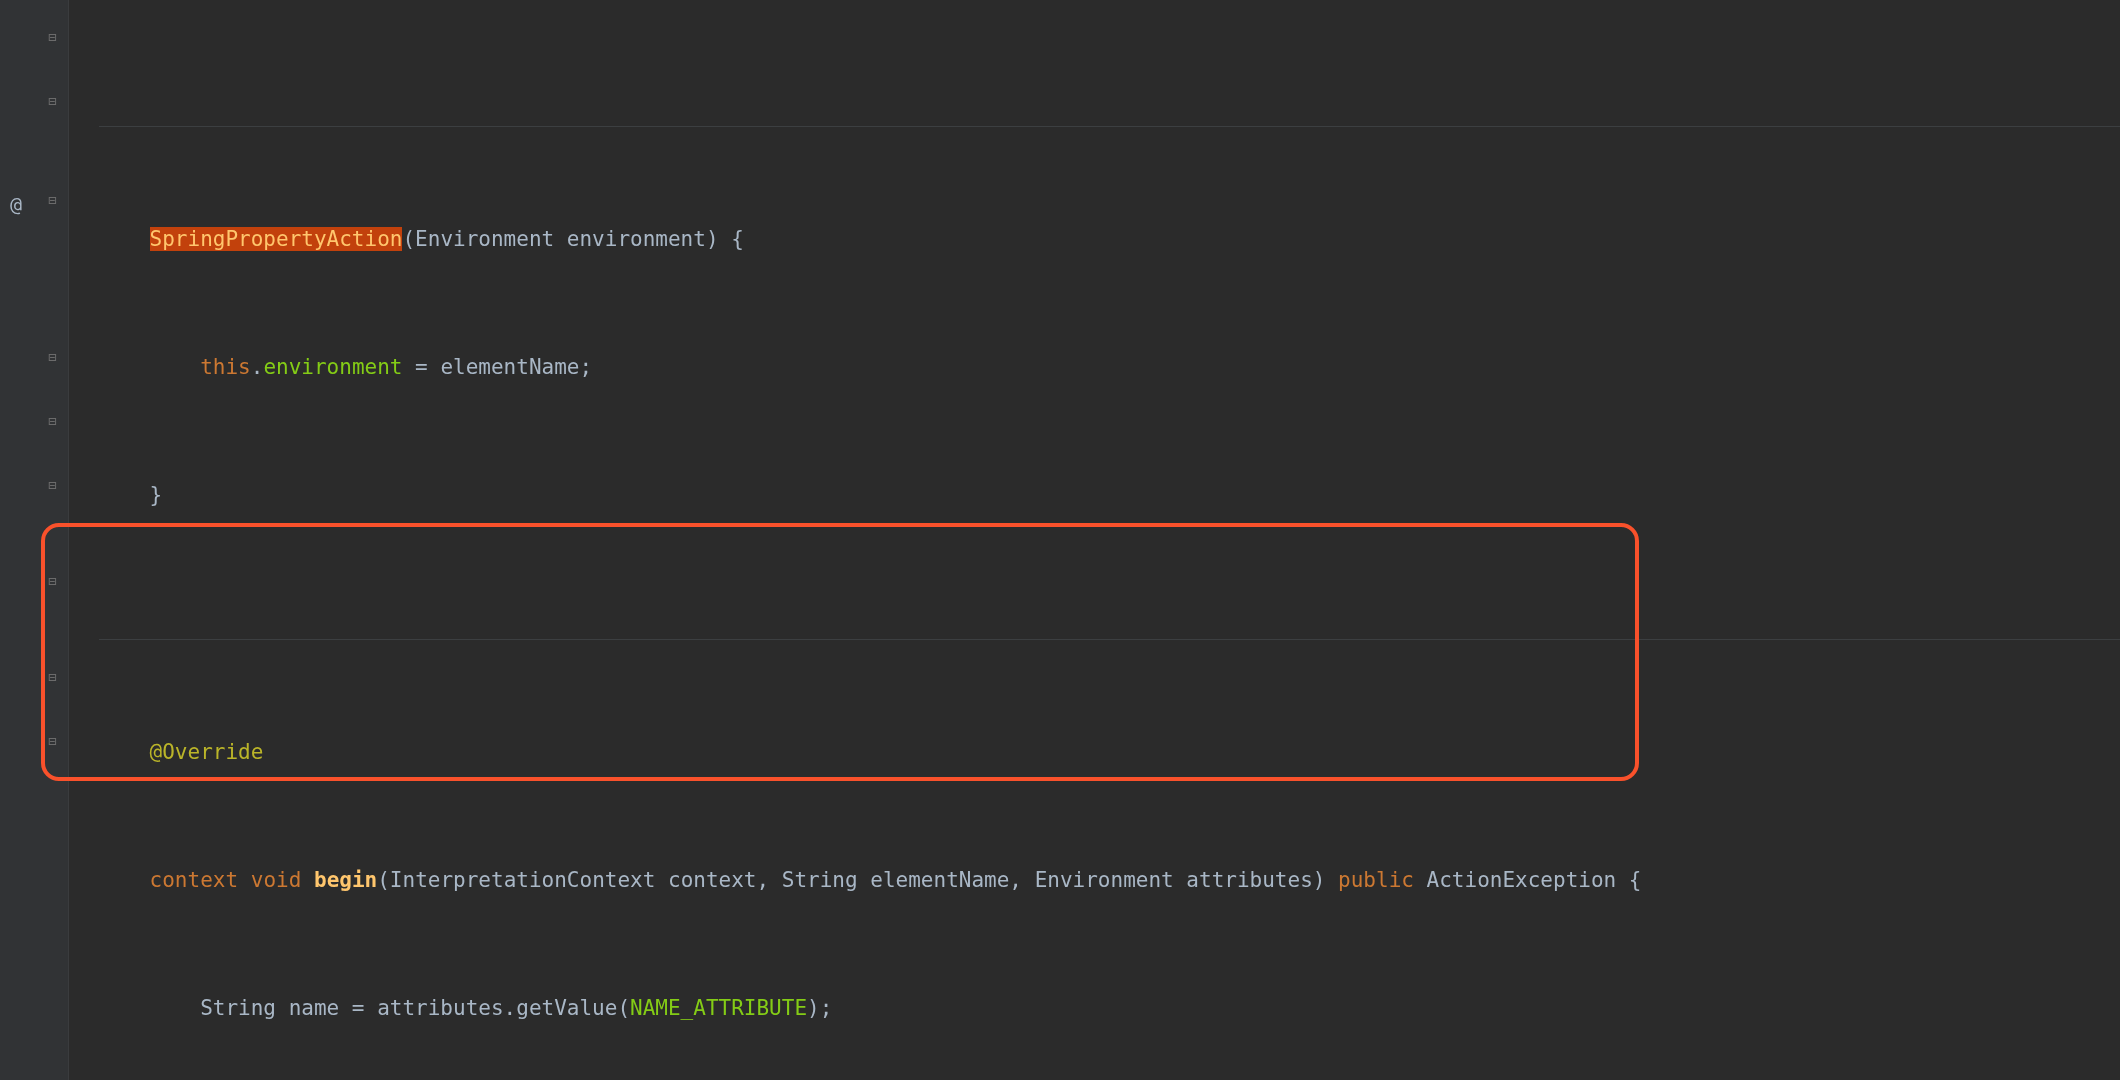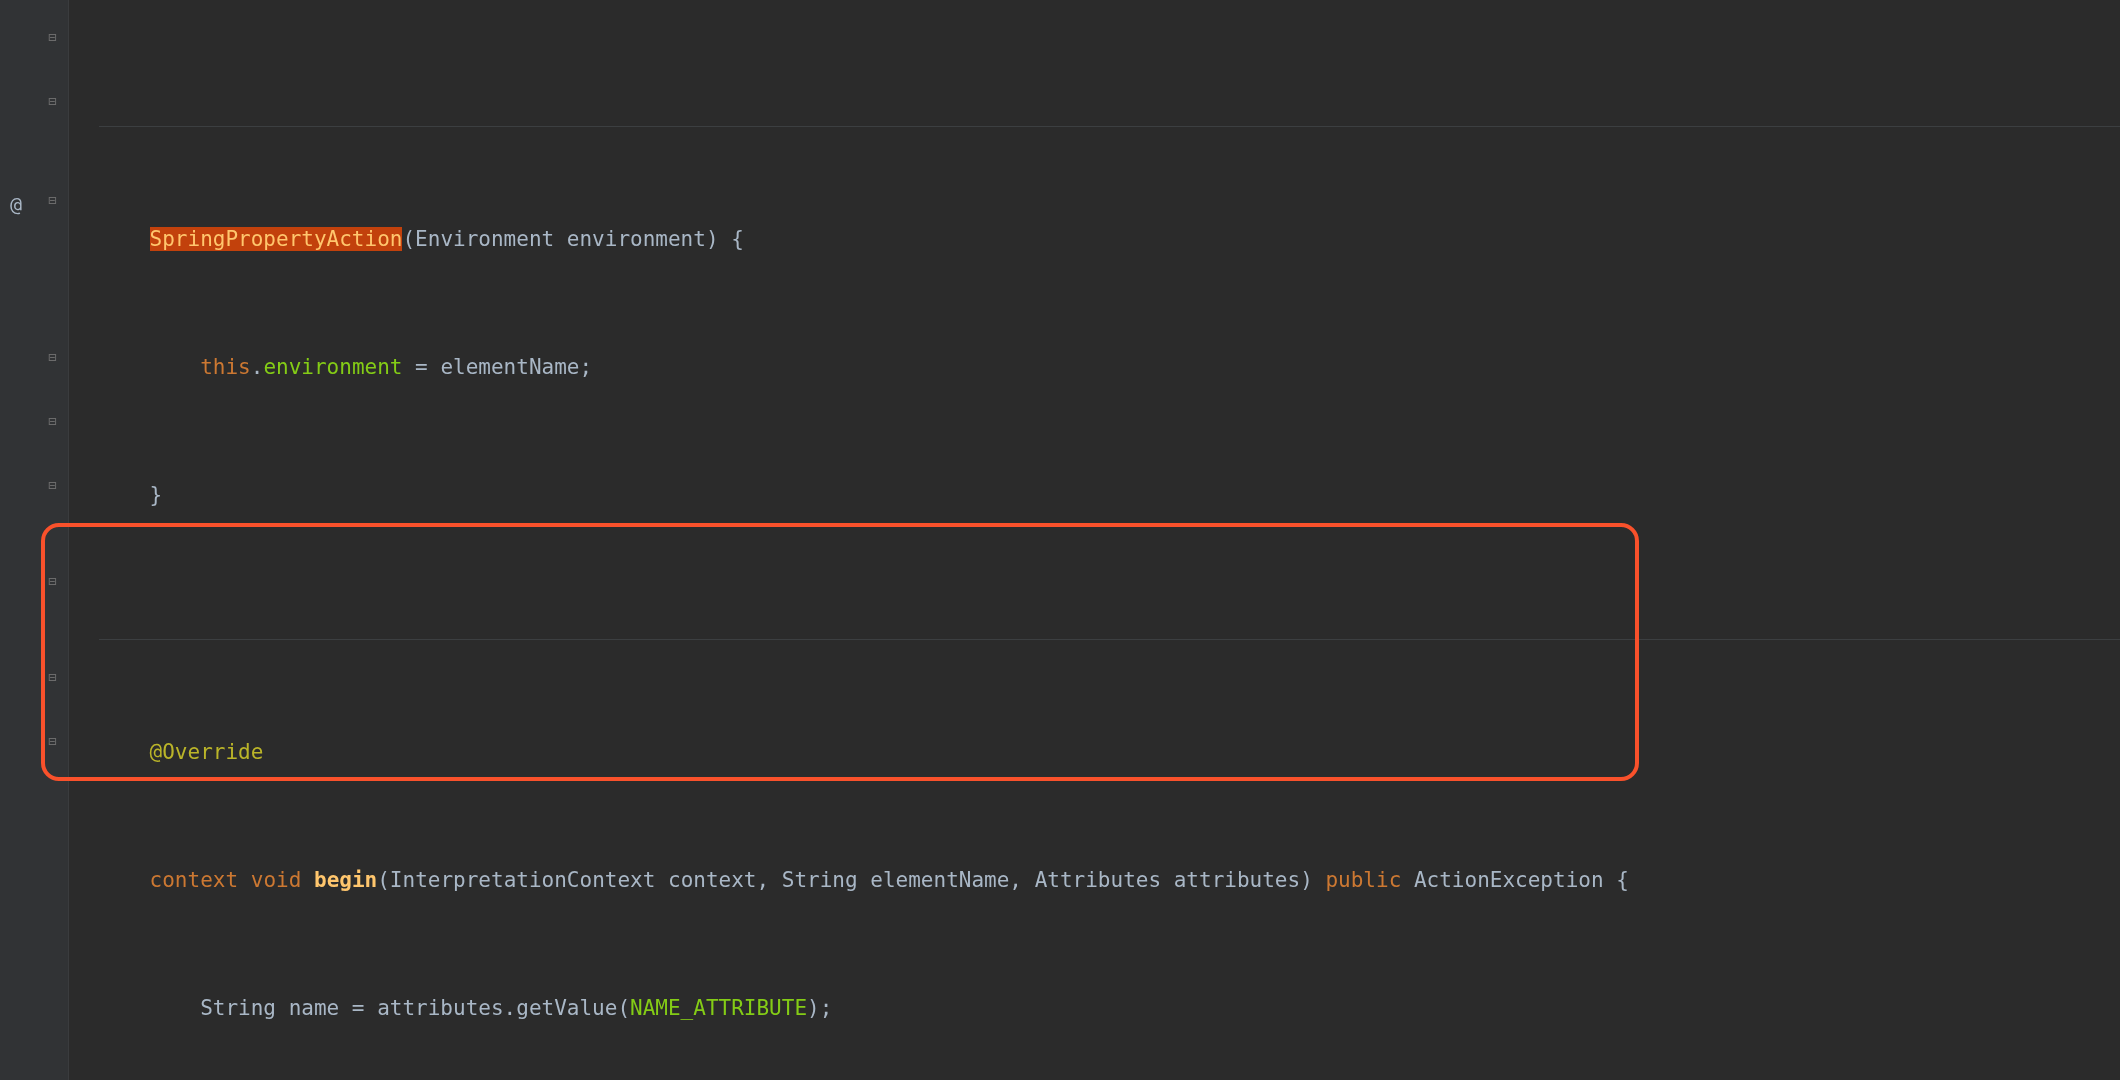--- a/index.html
+++ b/index.html
@@ -96,21 +96,21 @@
     <div class="line">    <span class="ctor">SpringPropertyAction</span><span>(Environment environment) {</span></div>
 
     <div class="line">        <span class="kw">this</span><span>.</span><span class="fld">environment</span><span> = elementName;</span></div>
 
     <div class="line">    <span>}</span></div>
 
     <div class="line hr-line"></div>
 
     <div class="line">    <span class="ann">@Override</span></div>
 
-    <div class="line">    <span class="kw">context</span> <span class="kw">void</span> <span class="mname">begin</span><span>(InterpretationContext context, String elementName, Attributes attributes) </span><span class="kw">public</span><span> ActionException {</span></div>
+    <div class="line">    <span class="kw">context</span> <span class="kw">void</span> <span class="mname">begin</span><span>(InterpretationContext context, String elementName, Environment attributes) </span><span class="kw">public</span><span> ActionException {</span></div>
 
     <div class="line">        <span>String name = attributes.getValue(</span><span class="fld it">NAME_ATTRIBUTE</span><span>);</span></div>
 
     
 
     
 
     
 
     

